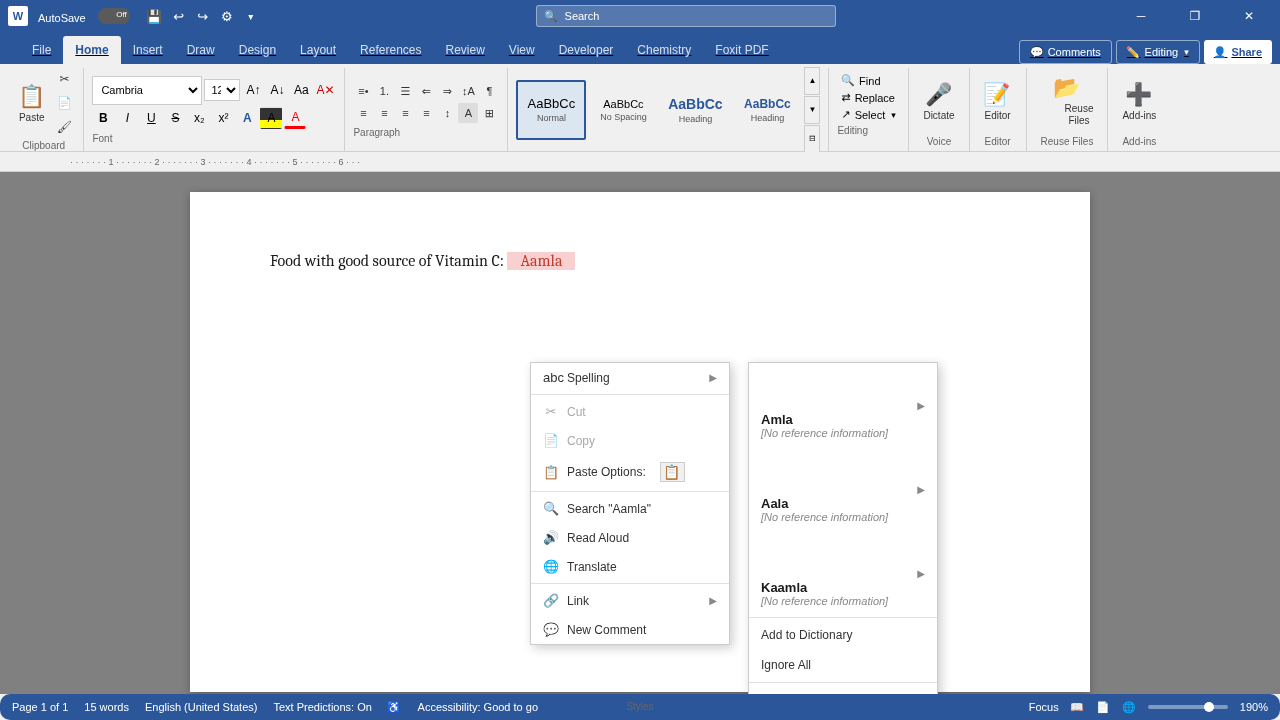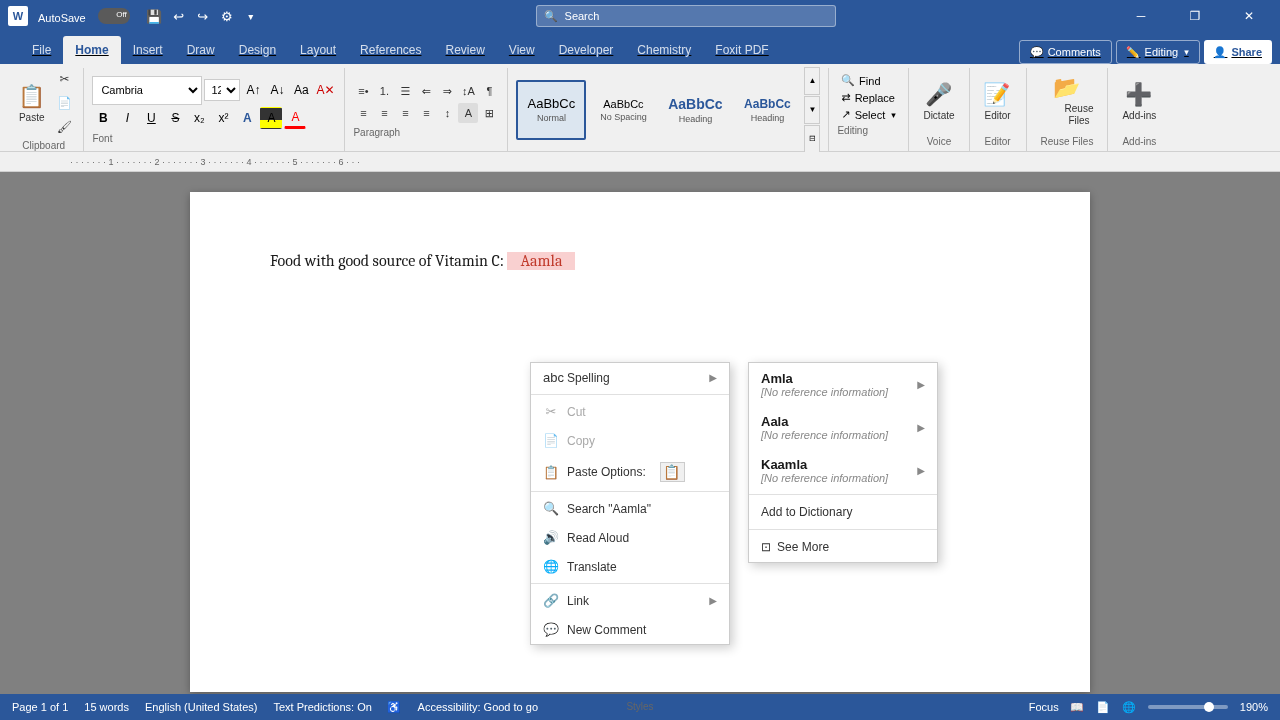--- a/index.html
+++ b/index.html
@@ -213,37 +213,38 @@
       left: 558px;
       top: 170px;
       background: white;
       border: 1px solid #ccc;
       box-shadow: 3px 3px 10px rgba(0,0,0,0.2);
       min-width: 190px;
       z-index: 101;
       font-size: 12px;
     }
     .spell-item { padding: 8px 12px; cursor: pointer; }
-    .spell-item .word-suggestion { font-weight: bold; color: #1a1a1a; font-size: 13px; }
+    .spell-item .word-suggestion { font-weight: bold; color: #1a1a1a; font-size: 13px; margin-top: 41px; }
     .spell-item .word-ref { color: #888; font-size: 11px; font-style: italic; }
     .spell-separator { height: 1px; background: #e0e0e0; margin: 2px 0; }
     .spell-item.plain { color: #333; font-weight: normal; font-size: 12px; }
     .spell-item-row { display: flex; align-items: center; }
     .spell-item-arrow { margin-left: auto; font-size: 10px; color: #888; }
 
     
     .status-bar {
       height: 26px;
       background: #2b579a;
       display: flex;
       align-items: center;
       padding: 0 12px;
       color: white;
       font-size: 11px;
       gap: 16px;
+      border-radius: 10px;
     }
     .status-right { margin-left: auto; display: flex; align-items: center; gap: 12px; }
     .zoom-slider { width: 80px; height: 4px; background: rgba(255,255,255,0.4); border-radius: 2px; position: relative; }
     .zoom-thumb { width: 10px; height: 10px; background: white; border-radius: 50%; position: absolute; top: -3px; left: 70%; }
 
     
     .para-row { display: flex; align-items: center; gap: 1px; margin-bottom: 2px; }
     .small-icon-btn { width: 20px; height: 20px; display: flex; align-items: center; justify-content: center; cursor: pointer; border-radius: 2px; font-size: 11px; color: #333; }
 
     
@@ -540,20 +541,21 @@
         <div class="spell-item-row">
           <div>
             <div class="word-suggestion">Kaamla</div>
             <div class="word-ref">[No reference information]</div>
           </div>
           <div class="spell-item-arrow">▶</div>
         </div>
       </div>
       <div class="spell-separator"></div>
       <div class="spell-item plain">Add to Dictionary</div>
+      <div class="spell-item plain">Ignore All</div>
       <div class="spell-separator"></div>
       <div class="spell-item plain" style="display:flex; align-items:center; gap:6px;">
         <span>⊡</span>
         <span>See More</span>
       </div>
     </div>
 
   </div>
 </div>
 

